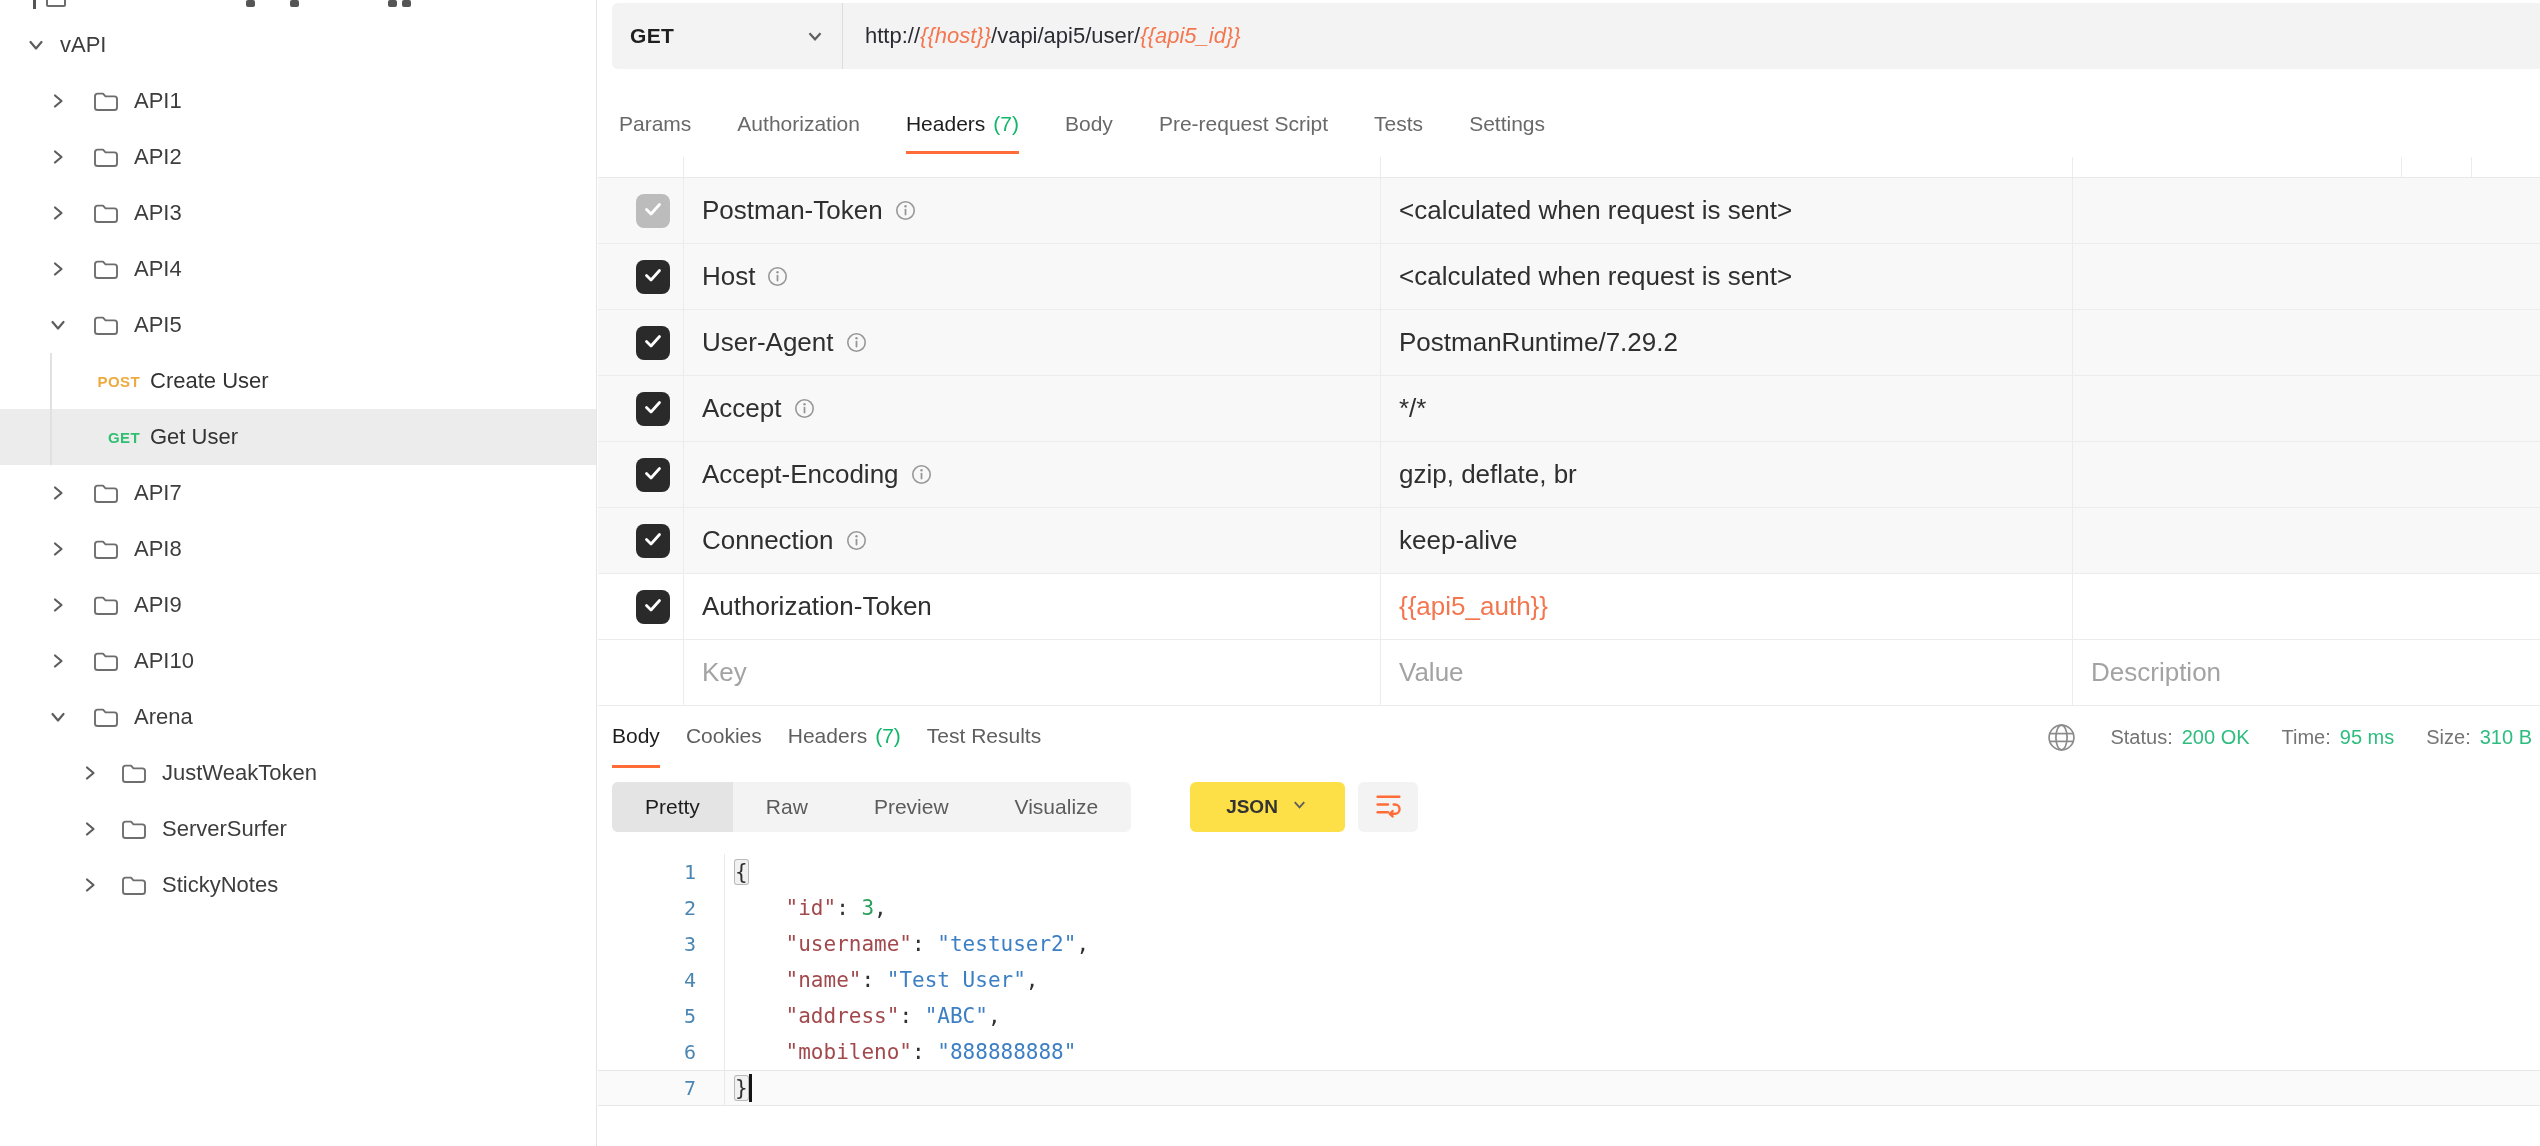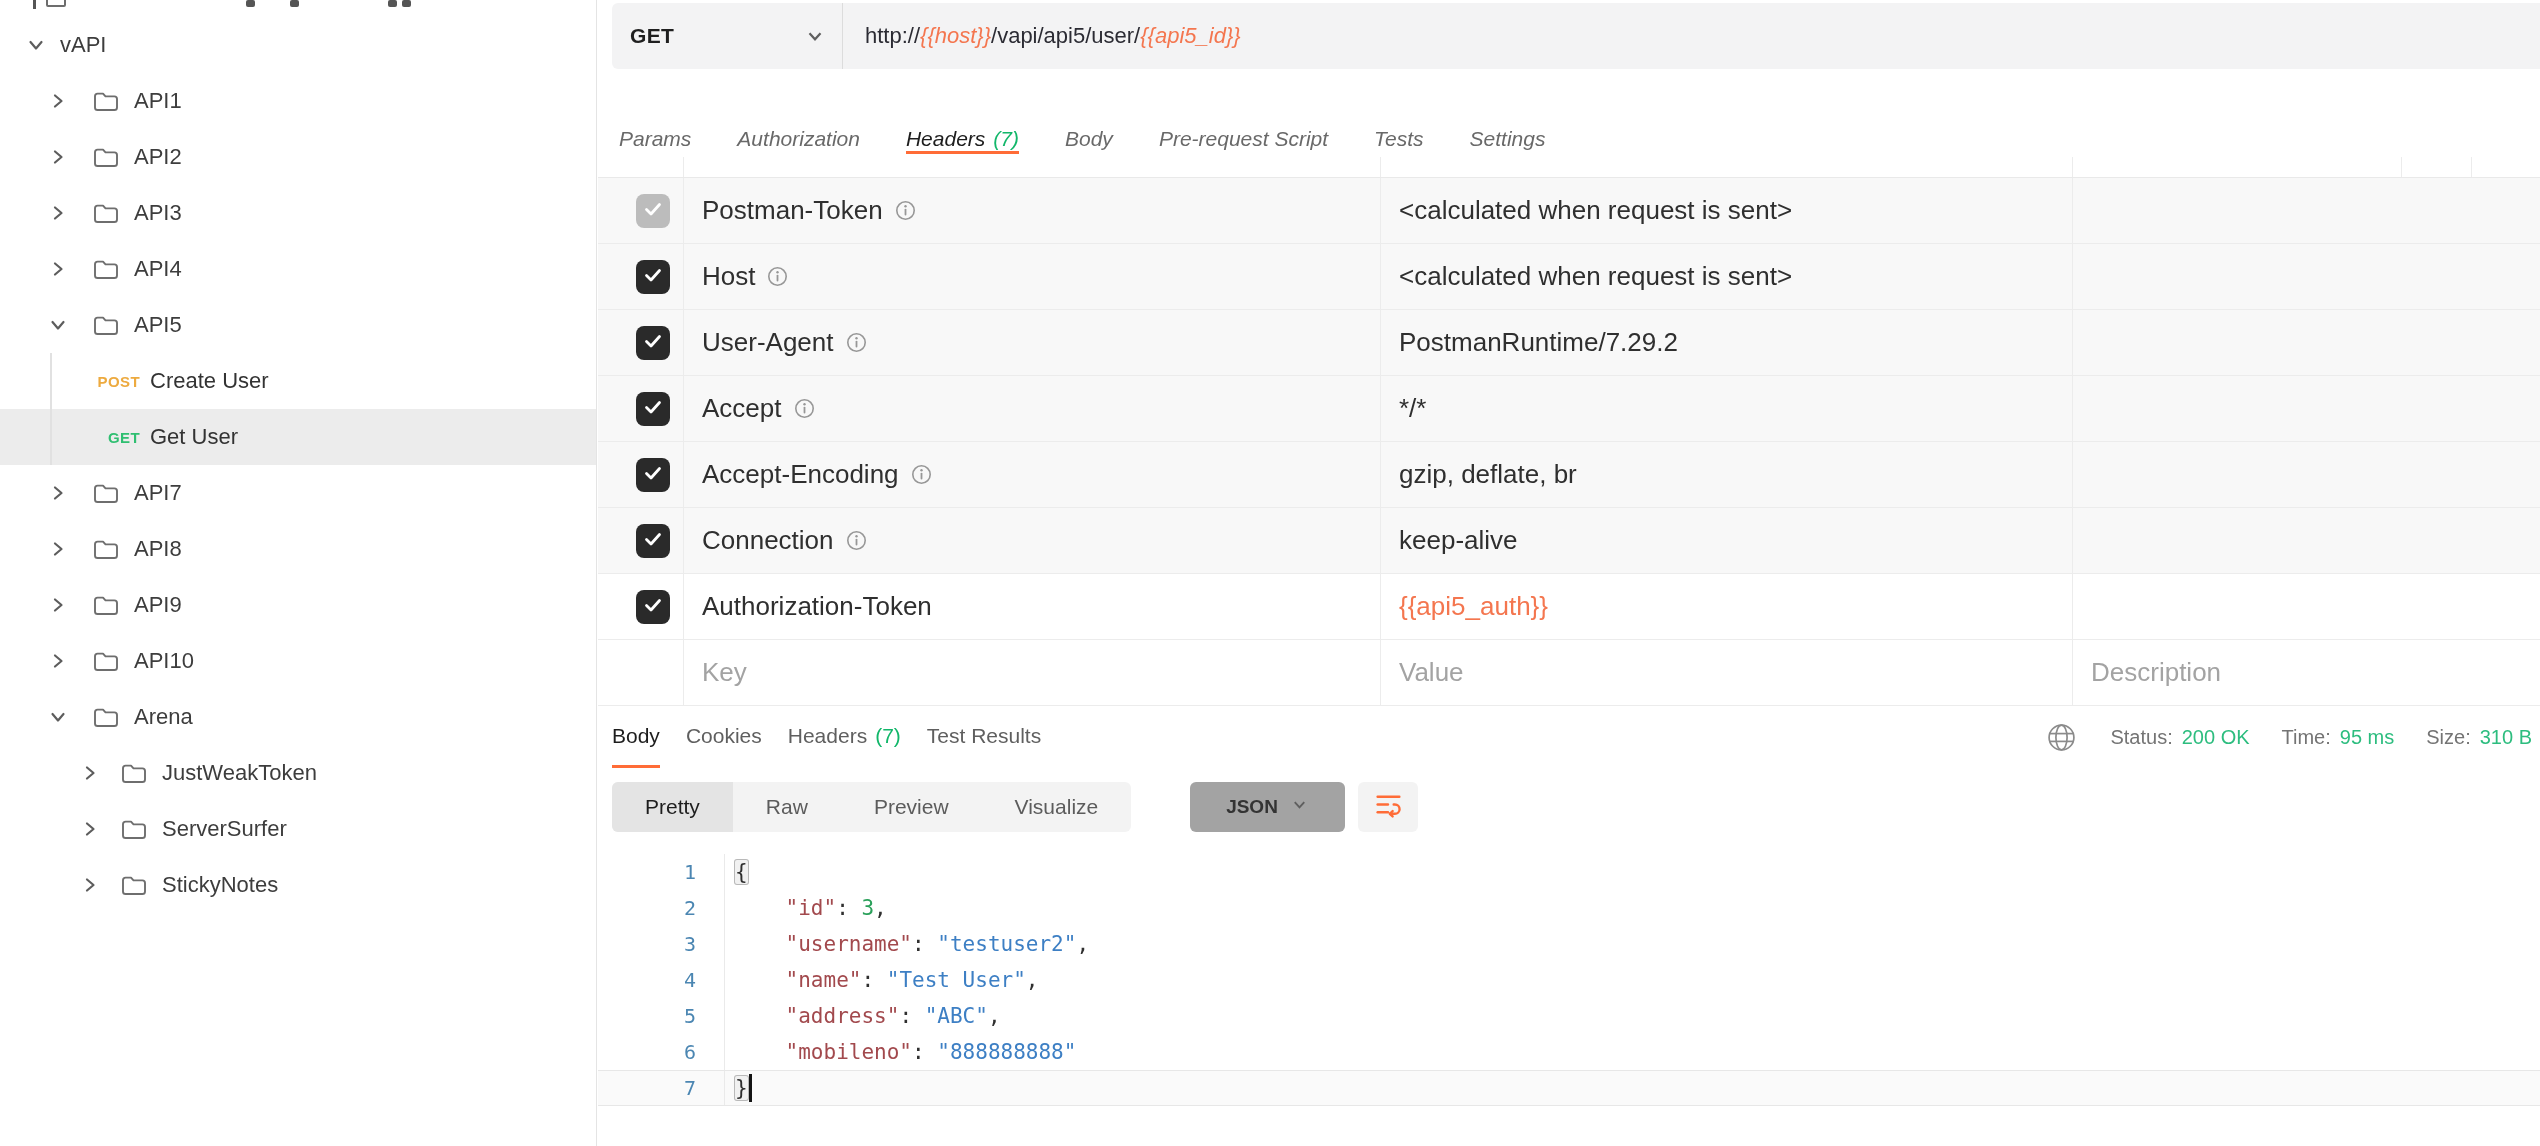--- a/index.html
+++ b/index.html
@@ -35,21 +35,21 @@
   .url-bar { position:absolute; left:14px; top:3px; right:0; height:66px; background:#f3f3f4; border-radius:6px 0 0 6px; display:flex; }
   .method-select { width:231px; border-right:1px solid #dcdcdc; display:flex; align-items:center; padding-left:18px; position:relative; cursor:pointer; }
   .method-label { font-size:21px; font-weight:700; color:#1f1f1f; letter-spacing:.3px; }
   .method-select .sel-chev { position:absolute; right:16px; top:50%; transform:translateY(-50%); display:flex; }
   .url-input { flex:1; display:flex; align-items:center; padding-left:22px; font-size:22px; white-space:nowrap; overflow:hidden; cursor:text; }
   .url-lit { color:#2b2b33; }
   .url-var { color:var(--variable,#f4764f);font-style:italic; }
 
   
   .req-tabs { position:absolute; left:0; top:96px; right:0; height:58px; display:flex; padding-left:21px; column-gap:46px; }
-  .tab { display:flex; align-items:flex-end; gap:8px; font-size:21px; color:#696969; border-bottom:3px solid transparent; cursor:pointer; white-space:nowrap;font-style:italic; }
+  .tab { display:flex; align-items:center; gap:8px; font-size:21px; color:#696969; border-bottom:3px solid transparent; cursor:pointer; white-space:nowrap; }
   .tab.active { color:#1d1d1d; border-bottom-color:var(--accent,#ff6c37); }
   .cnt { color:var(--green-count,#12b76a); }
 
   
   .hdr-strip { position:absolute; left:0; top:154px; right:0; height:24px; background:#fff; border-bottom:1px solid #e9e9e9; }
   .vd { position:absolute; top:3px; bottom:0; width:1px; background:#ececec; }
 
   
   .htable { position:absolute; left:0; top:178px; right:0; }
   .trow { display:grid; grid-template-columns:85px 697px 692px 1fr; height:66px; border-bottom:1px solid #ececec; background:#fff; }
@@ -70,21 +70,21 @@
   .mgroup { display:flex; gap:9px; margin-left:32px; }
   .mlabel { color:#747474; }
   .mval { color:var(--green-status,#2dbd7f); }
   .globe { display:flex; align-items:center; }
 
   
   .view-bar { position:absolute; left:14px; top:782px; right:0; height:50px; }
   .segmented { position:absolute; left:0; top:0; height:50px; background:#f3f3f3; border-radius:6px; display:flex; overflow:hidden; }
   .seg { display:flex; align-items:center; justify-content:center; padding:0 33px; font-size:21px; color:#5c5c5c; cursor:pointer; }
   .seg.active { background:#e4e4e4; color:#1d1d1d; }
-  .json-pill { position:absolute; left:578px; top:0; height:50px; width:155px; background:#a3a3a3; border-radius:6px; display:flex; align-items:center; justify-content:center; gap:12px; font-size:19px; font-weight:700; color:#333; cursor:pointer; }
+  .json-pill { position:absolute; left:578px; top:0; height:50px; width:155px; background:#fde047; border-radius:6px; display:flex; align-items:center; justify-content:center; gap:12px; font-size:19px; font-weight:700; color:#333; cursor:pointer; }
   .wrap-pill { position:absolute; left:746px; top:0; height:50px; width:60px; background:#f3f3f3; border-radius:6px; display:flex; align-items:center; justify-content:center; cursor:pointer; }
 
   
   .code { position:absolute; left:0; top:854px; right:0; font-family:"DejaVu Sans Mono", monospace; font-size:21px; cursor:text; }
   .cline { display:flex; height:36px; align-items:stretch; }
   .lnum { width:127px; padding-right:28px; text-align:right; color:#4b86b2; font-size:20px; border-right:1px solid #eaeaea; display:flex; align-items:center; justify-content:flex-end; font-family:"DejaVu Sans Mono", monospace; flex:none; }
   .lcontent { padding-left:10px; white-space:pre; display:flex; align-items:center; }
   .tk-p,.tk-b { color:#2f2f2f; }
   .tk-k { color:var(--json-key,#a2494d); }
   .tk-s { color:var(--json-string,#3d7fc4); }

